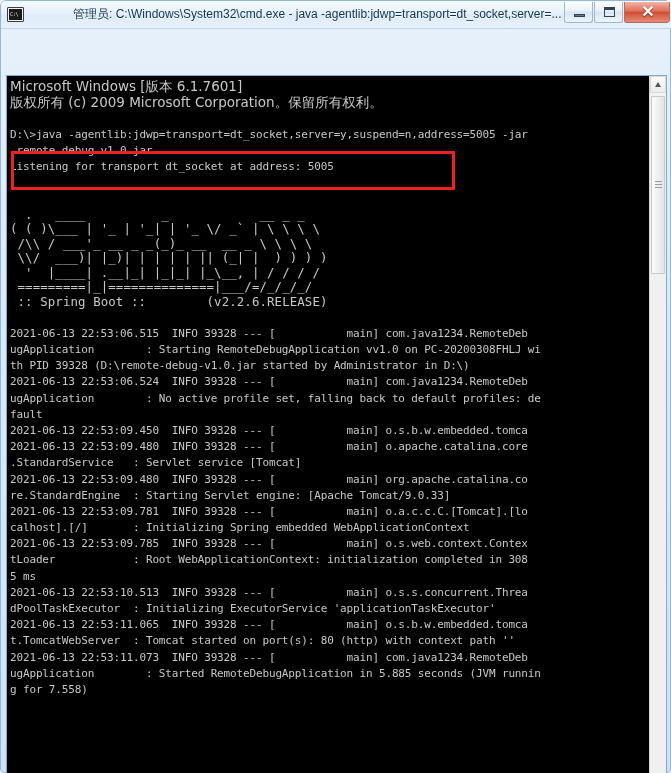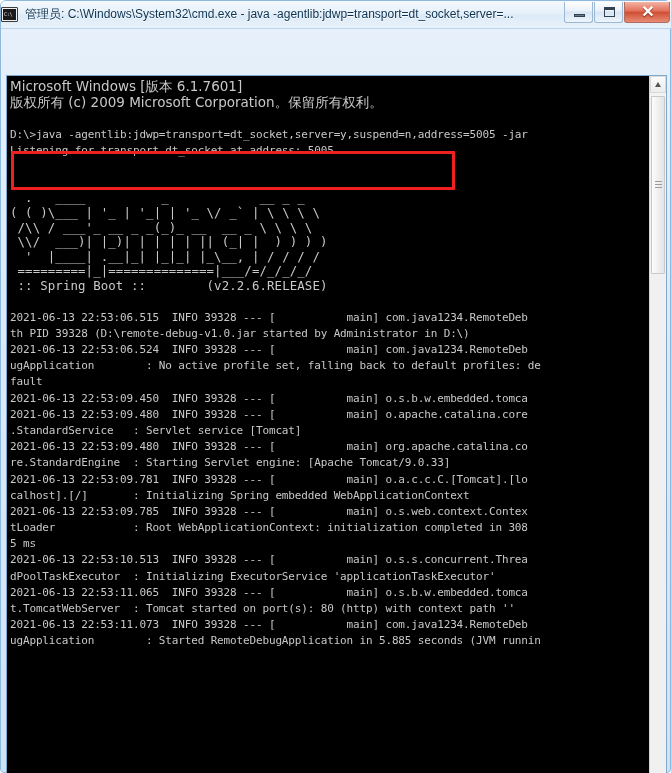--- a/index.html
+++ b/index.html
@@ -30,21 +30,23 @@
     position: absolute;
     left: 0; top: 0;
     width: 671px;
     height: 28px;
     box-sizing: border-box;
     background: linear-gradient(180deg, #f4f9fe 0%, #e6f0fa 48%, #dceaf7 52%, #e9f2fb 100%);
     border-radius: 5px 5px 0 0;
     border-bottom: 1px solid #b9d4ec;
     display: flex;
     align-items: center;
-    overflow: hidden;
+    padding-left: 6px;
+    overflow: hidden;
+    gap: 42px;
   }
 
   .win-icon {
     width: 17px;
     height: 15px;
     flex: 0 0 auto;
     background: #f0f0f0;
     border: 1px solid #3c3c3c;
     border-radius: 1px;
     position: relative;
@@ -277,52 +279,55 @@
     </div>
   </div>
 
   <div class="console-outer">
 
     <div class="console" id="console-body">
         <div class="line cjk">Microsoft Windows [版本 6.1.7601]</div>
         <div class="line cjk">版权所有 (c) 2009 Microsoft Corporation。保留所有权利。</div>
         <div class="line blank"> </div>
         <div class="line">D:\&gt;java -agentlib:jdwp=transport=dt_socket,server=y,suspend=n,address=5005 -jar</div>
+        <div class="line"> remote-debug-v1.0.jar</div>
         <div class="line">Listening for transport dt_socket at address: 5005</div>
         <div class="line blank"> </div>
         <div class="line blank"> </div>
         <div class="line banner">  .   ____          _            __ _ _</div>
         <div class="line banner">( ( )\___ | '_ | '_| | '_ \/ _` | \ \ \ \</div>
         <div class="line banner"> /\\ / ___'_ __ _ _(_)_ __  __ _ \ \ \ \</div>
         <div class="line banner"> \\/  ___)| |_)| | | | | || (_| |  ) ) ) )</div>
         <div class="line banner">  '  |____| .__|_| |_|_| |_\__, | / / / /</div>
         <div class="line banner"> =========|_|==============|___/=/_/_/_/</div>
         <div class="line banner"> :: Spring Boot ::        (v2.2.6.RELEASE)</div>
         <div class="line blank"> </div>
         <div class="line">2021-06-13 22:53:06.515  INFO 39328 --- [           main] com.java1234.RemoteDeb</div>
+        <div class="line">ugApplication        : Starting RemoteDebugApplication vv1.0 on PC-20200308FHLJ wi</div>
         <div class="line">th PID 39328 (D:\remote-debug-v1.0.jar started by Administrator in D:\)</div>
         <div class="line">2021-06-13 22:53:06.524  INFO 39328 --- [           main] com.java1234.RemoteDeb</div>
         <div class="line">ugApplication        : No active profile set, falling back to default profiles: de</div>
         <div class="line">fault</div>
         <div class="line">2021-06-13 22:53:09.450  INFO 39328 --- [           main] o.s.b.w.embedded.tomca</div>
         <div class="line">2021-06-13 22:53:09.480  INFO 39328 --- [           main] o.apache.catalina.core</div>
         <div class="line">.StandardService   : Servlet service [Tomcat]</div>
         <div class="line">2021-06-13 22:53:09.480  INFO 39328 --- [           main] org.apache.catalina.co</div>
         <div class="line">re.StandardEngine  : Starting Servlet engine: [Apache Tomcat/9.0.33]</div>
         <div class="line">2021-06-13 22:53:09.781  INFO 39328 --- [           main] o.a.c.c.C.[Tomcat].[lo</div>
         <div class="line">calhost].[/]       : Initializing Spring embedded WebApplicationContext</div>
         <div class="line">2021-06-13 22:53:09.785  INFO 39328 --- [           main] o.s.web.context.Contex</div>
         <div class="line">tLoader            : Root WebApplicationContext: initialization completed in 308</div>
         <div class="line">5 ms</div>
         <div class="line">2021-06-13 22:53:10.513  INFO 39328 --- [           main] o.s.s.concurrent.Threa</div>
         <div class="line">dPoolTaskExecutor  : Initializing ExecutorService 'applicationTaskExecutor'</div>
         <div class="line">2021-06-13 22:53:11.065  INFO 39328 --- [           main] o.s.b.w.embedded.tomca</div>
         <div class="line">t.TomcatWebServer  : Tomcat started on port(s): 80 (http) with context path ''</div>
         <div class="line">2021-06-13 22:53:11.073  INFO 39328 --- [           main] com.java1234.RemoteDeb</div>
         <div class="line">ugApplication        : Started RemoteDebugApplication in 5.885 seconds (JVM runnin</div>
+        <div class="line">g for 7.558)</div>
       </div>
 
     <div class="highlight-box"></div>
 
     <div class="scrollbar">
       <div class="sb-arrow up">
           <i></i>
         </div>
       <div class="sb-track-top"></div>
       <div class="sb-thumb">

